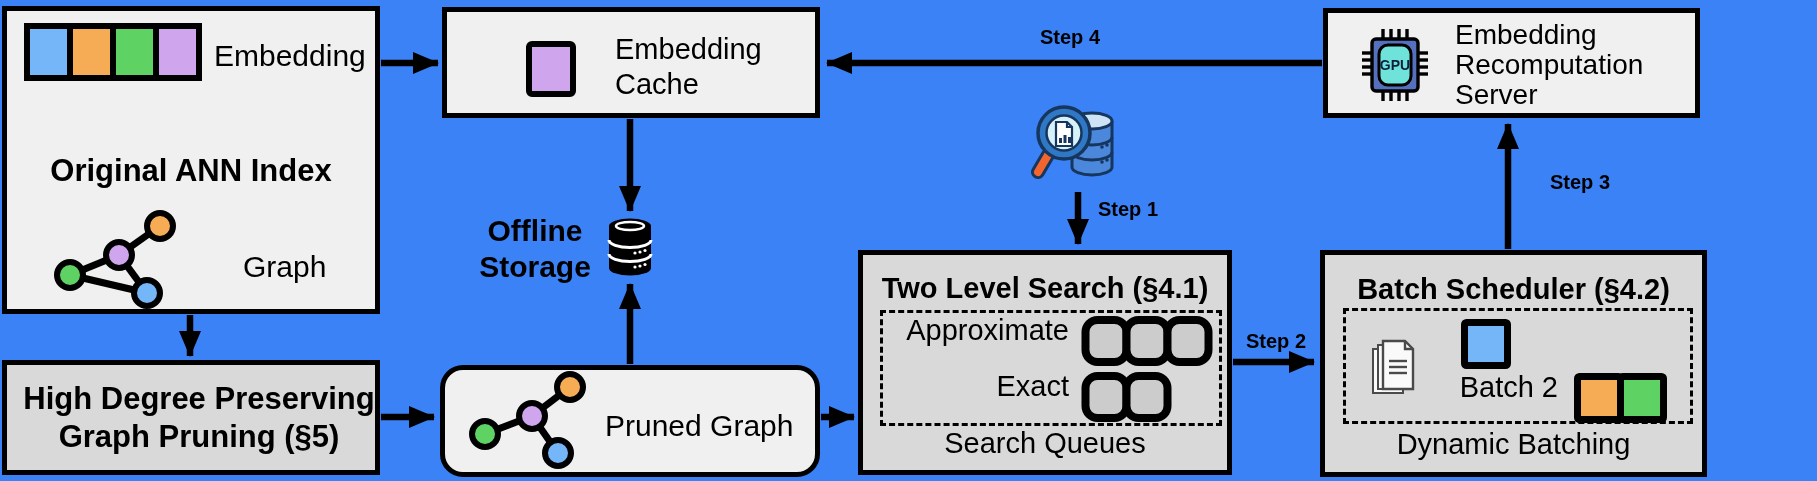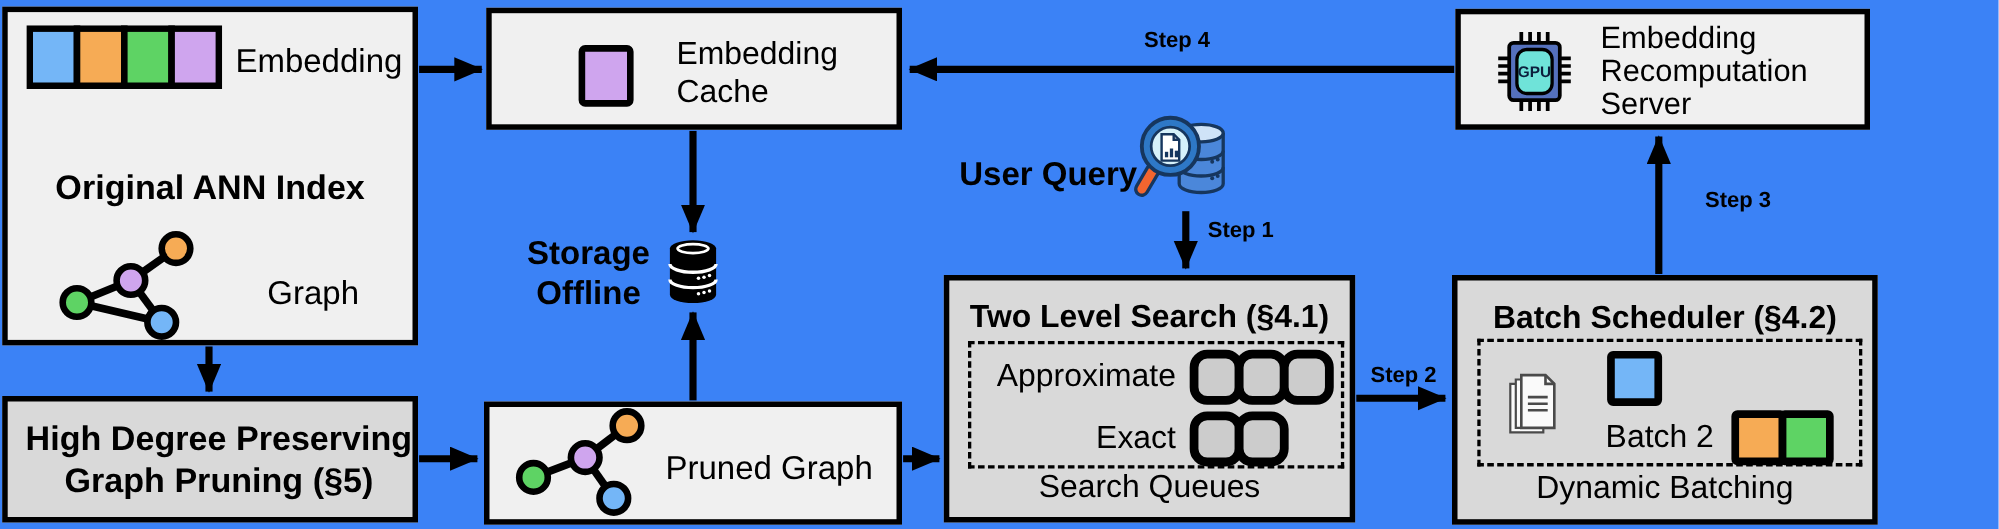--- a/index.html
+++ b/index.html
@@ -12,21 +12,21 @@
   .light{background:var(--c-box-light,#f0f0f0);}
   .gray{background:var(--c-box-gray,#d9d9d9);}
   .t29{font-size:29px; line-height:1.1;}
   .t30{font-size:30px; line-height:1.18;}
   .t31{font-size:31px; line-height:1.22;}
   .bold{font-weight:bold;}
   .center{text-align:center;}
   .right{text-align:right;}
   .step{font-size:20px; font-weight:bold; white-space:nowrap;}
   .dashed{position:absolute; box-sizing:border-box; border:3px dashed #000;}
-  .row{display:flex; align-items:center;}
+  .row{display:flex; align-items:flex-start;}
   svg{display:block;}
 </style>
 </head>
 <body>
 
 <div id="canvas">
 
   <div class="box light" style="left:2px; top:6px; width:378px; height:308px;">
     <svg class="abs" style="left:17px; top:12px;" width="178" height="58" viewBox="0 0 178 58">
       <rect x="3" y="3" width="43" height="52" style="fill:var(--c-blue)" stroke="#000" stroke-width="6"></rect>
@@ -53,38 +53,37 @@
     <svg class="abs" style="left:78px; top:28px;" width="52" height="58" viewBox="0 0 52 58">
       <rect x="4" y="4" width="44" height="50" rx="3" style="fill:var(--c-purple)" stroke="#000" stroke-width="6"></rect>
     </svg>
     <div class="abs t29" style="left:168px; top:20px; line-height:35px;">
       <div>Embedding</div>
       <div>Cache</div>
     </div>
   </div>
 
   <div class="abs t30 bold center" style="left:455px; top:213px; width:160px; line-height:36px;">
+    <div>Offline</div>
     <div>Storage</div>
-    <div>Offline</div>
   </div>
   <svg class="abs" style="left:606px; top:217px;" width="48" height="60" viewBox="0 0 48 60">
     <path d="M3 9 v42 a21 7.5 0 0 0 42 0 v-42" fill="#000"></path>
     <ellipse cx="24" cy="9" rx="21" ry="7.5" fill="#000"></ellipse>
     <ellipse cx="24" cy="9" rx="14" ry="4" fill="none" stroke="#fff" stroke-width="2.5"></ellipse>
     <path d="M3 23 a21 7.5 0 0 0 42 0" fill="none" stroke="#fff" stroke-width="3"></path>
     <path d="M3 37 a21 7.5 0 0 0 42 0" fill="none" stroke="#fff" stroke-width="3"></path>
     <circle cx="29" cy="36" r="1.6" fill="#fff"></circle>
       <circle cx="34" cy="35" r="1.6" fill="#fff"></circle>
       <circle cx="39" cy="33.5" r="1.6" fill="#fff"></circle>
     <circle cx="29" cy="50" r="1.6" fill="#fff"></circle>
       <circle cx="34" cy="49" r="1.6" fill="#fff"></circle>
       <circle cx="39" cy="47.5" r="1.6" fill="#fff"></circle>
   </svg>
 
-  <div class="abs t30 bold" style="left:872px; top:141px;">User Query</div>
   <svg class="abs" style="left:1030px; top:95px;" width="100" height="100" viewBox="0 0 100 100">
     <g>
       <path d="M42 26 v46 a20 8 0 0 0 40 0 v-46" style="fill:var(--c-query-db-body)" stroke="#16365e" stroke-width="3"></path>
       <ellipse cx="62" cy="26" rx="20" ry="8" style="fill:var(--c-query-db-top)" stroke="#16365e" stroke-width="3"></ellipse>
       <path d="M42 42 a20 8 0 0 0 40 0" fill="none" stroke="#16365e" stroke-width="3"></path>
       <path d="M42 57 a20 8 0 0 0 40 0" fill="none" stroke="#16365e" stroke-width="3"></path>
       <circle cx="72" cy="52" r="1.8" fill="#16365e"></circle>
         <circle cx="77" cy="50" r="1.8" fill="#16365e"></circle>
       <circle cx="72" cy="67" r="1.8" fill="#16365e"></circle>
         <circle cx="77" cy="65" r="1.8" fill="#16365e"></circle>
@@ -182,21 +181,21 @@
     </div>
   </div>
 
   <div class="box gray" style="left:2px; top:360px; width:378px; height:115px; display:flex; flex-direction:column; justify-content:center;">
     <div class="t31 bold center" style="line-height:38px;padding-left:16px;">
       <div>High Degree Preserving</div>
       <div>Graph Pruning (§5)</div>
     </div>
   </div>
 
-  <div class="box light" style="left:440px; top:365px; width:380px; height:112px;">
+  <div class="box light" style="left:440px; top:365px; width:380px; height:112px;border-radius:23px;">
     <svg class="abs" style="left:0; top:0;" width="155" height="106" viewBox="0 0 155 106">
       <line x1="87" y1="46" x2="125" y2="17" stroke="#000" stroke-width="7"></line>
       <line x1="87" y1="46" x2="40" y2="64" stroke="#000" stroke-width="7"></line>
       <line x1="87" y1="46" x2="113" y2="83" stroke="#000" stroke-width="7"></line>
       <circle cx="125" cy="17" r="13" style="fill:var(--c-orange)" stroke="#000" stroke-width="6"></circle>
       <circle cx="87" cy="46" r="13" style="fill:var(--c-purple)" stroke="#000" stroke-width="6"></circle>
       <circle cx="40" cy="64" r="13" style="fill:var(--c-green)" stroke="#000" stroke-width="6"></circle>
       <circle cx="113" cy="83" r="13" style="fill:var(--c-blue)" stroke="#000" stroke-width="6"></circle>
     </svg>
     <div class="abs t30" style="left:160px; top:38px;">Pruned Graph</div>

